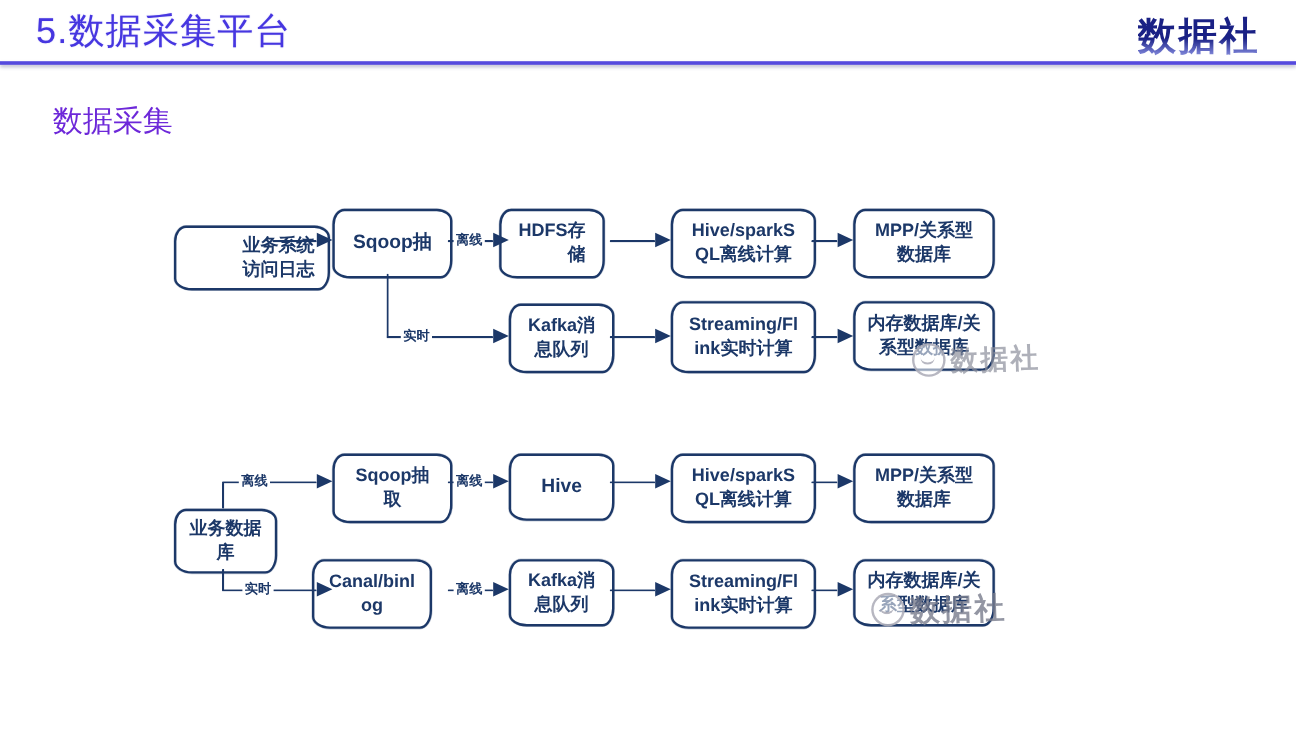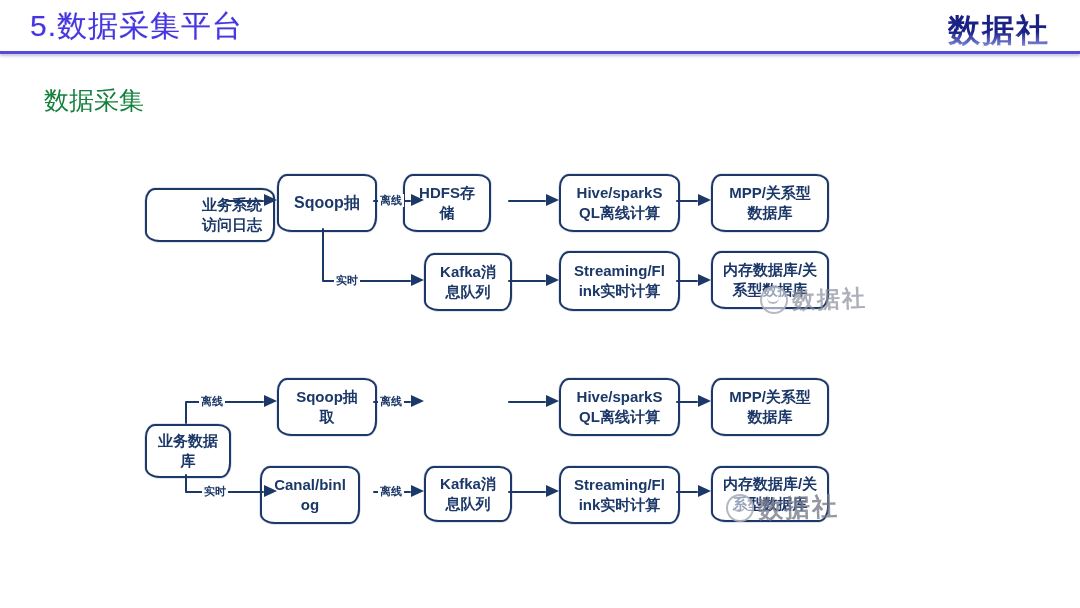--- a/index.html
+++ b/index.html
@@ -16,21 +16,21 @@
     position:absolute;right:30px;top:9px;font-size:32px;font-weight:bold;letter-spacing:2px;
     background:linear-gradient(180deg,#1a2185 52%,#6d74cc 78%,#b9bdea 100%);
     -webkit-background-clip:text;background-clip:text;color:#1a2185;
     -webkit-text-fill-color:transparent;
   }
   .header-rule{
     position:absolute;left:0;top:51px;width:1080px;height:3px;background:#5549de;
     box-shadow:0 2px 3px rgba(110,110,150,.45);
   }
   .sub-title{
-    position:absolute;left:44px;top:84px;font-size:25px;color:#15803d;
+    position:absolute;left:44px;top:84px;font-size:25px;color:#6d28d9;
     font-family:"Liberation Serif", serif;
   }
   
   .node{
     position:absolute;border:2.5px solid #1c3868;background:#ffffff;color:#1c3868;
     font-weight:bold;font-size:15px;line-height:20px;text-align:center;
     display:flex;align-items:center;justify-content:center;white-space:pre-line;
     border-radius:10px 13px 10px 15px / 13px 10px 15px 10px;
     box-shadow:0 0 0 .5px rgba(28,56,104,.25);
   }
@@ -63,21 +63,21 @@
 <div class="slide">
 
   <div class="page-title">5.数据采集平台</div>
   <div class="brand-logo">数据社</div>
   <div class="header-rule"></div>
   <div class="sub-title">数据采集</div>
 
   <div class="node" style="left:145px;top:188px;width:82px;height:50px;padding-left:44px;">业务系统
 访问日志</div>
   <div class="node" style="left:277px;top:174px;width:96px;height:54px;font-size:16px;">Sqoop抽</div>
-  <div class="node" style="left:403px;top:174px;width:84px;height:54px;">HDFS存
+  <div class="node" style="left:416px;top:174px;width:84px;height:54px;text-align:right;">HDFS存
 储</div>
   <div class="node" style="left:559px;top:174px;width:117px;height:54px;">Hive/sparkS
 QL离线计算</div>
   <div class="node" style="left:711px;top:174px;width:114px;height:54px;">MPP/关系型
 数据库</div>
 
   <div class="node" style="left:424px;top:253px;width:84px;height:54px;">Kafka消
 息队列</div>
   <div class="node" style="left:559px;top:251px;width:117px;height:56px;">Streaming/Fl
 ink实时计算</div>
@@ -105,20 +105,21 @@
   <div class="hline" style="left:508px;top:280px;width:38px;"></div>
   <div class="ahead" style="left:546px;top:274px;"></div>
 
   <div class="hline" style="left:676px;top:280px;width:22px;"></div>
   <div class="ahead" style="left:698px;top:274px;"></div>
 
   <div class="node" style="left:277px;top:378px;width:96px;height:54px;">Sqoop抽
 取</div>
   <div class="node" style="left:145px;top:424px;width:82px;height:50px;">业务数据
 库</div>
+  <div class="node" style="left:424px;top:378px;width:84px;height:52px;font-size:16px;">Hive</div>
   <div class="node" style="left:559px;top:378px;width:117px;height:54px;">Hive/sparkS
 QL离线计算</div>
   <div class="node" style="left:711px;top:378px;width:114px;height:54px;">MPP/关系型
 数据库</div>
 
   <div class="node" style="left:260px;top:466px;width:96px;height:54px;">Canal/binl
 og</div>
   <div class="node" style="left:424px;top:466px;width:84px;height:52px;">Kafka消
 息队列</div>
   <div class="node" style="left:559px;top:466px;width:117px;height:54px;">Streaming/Fl

